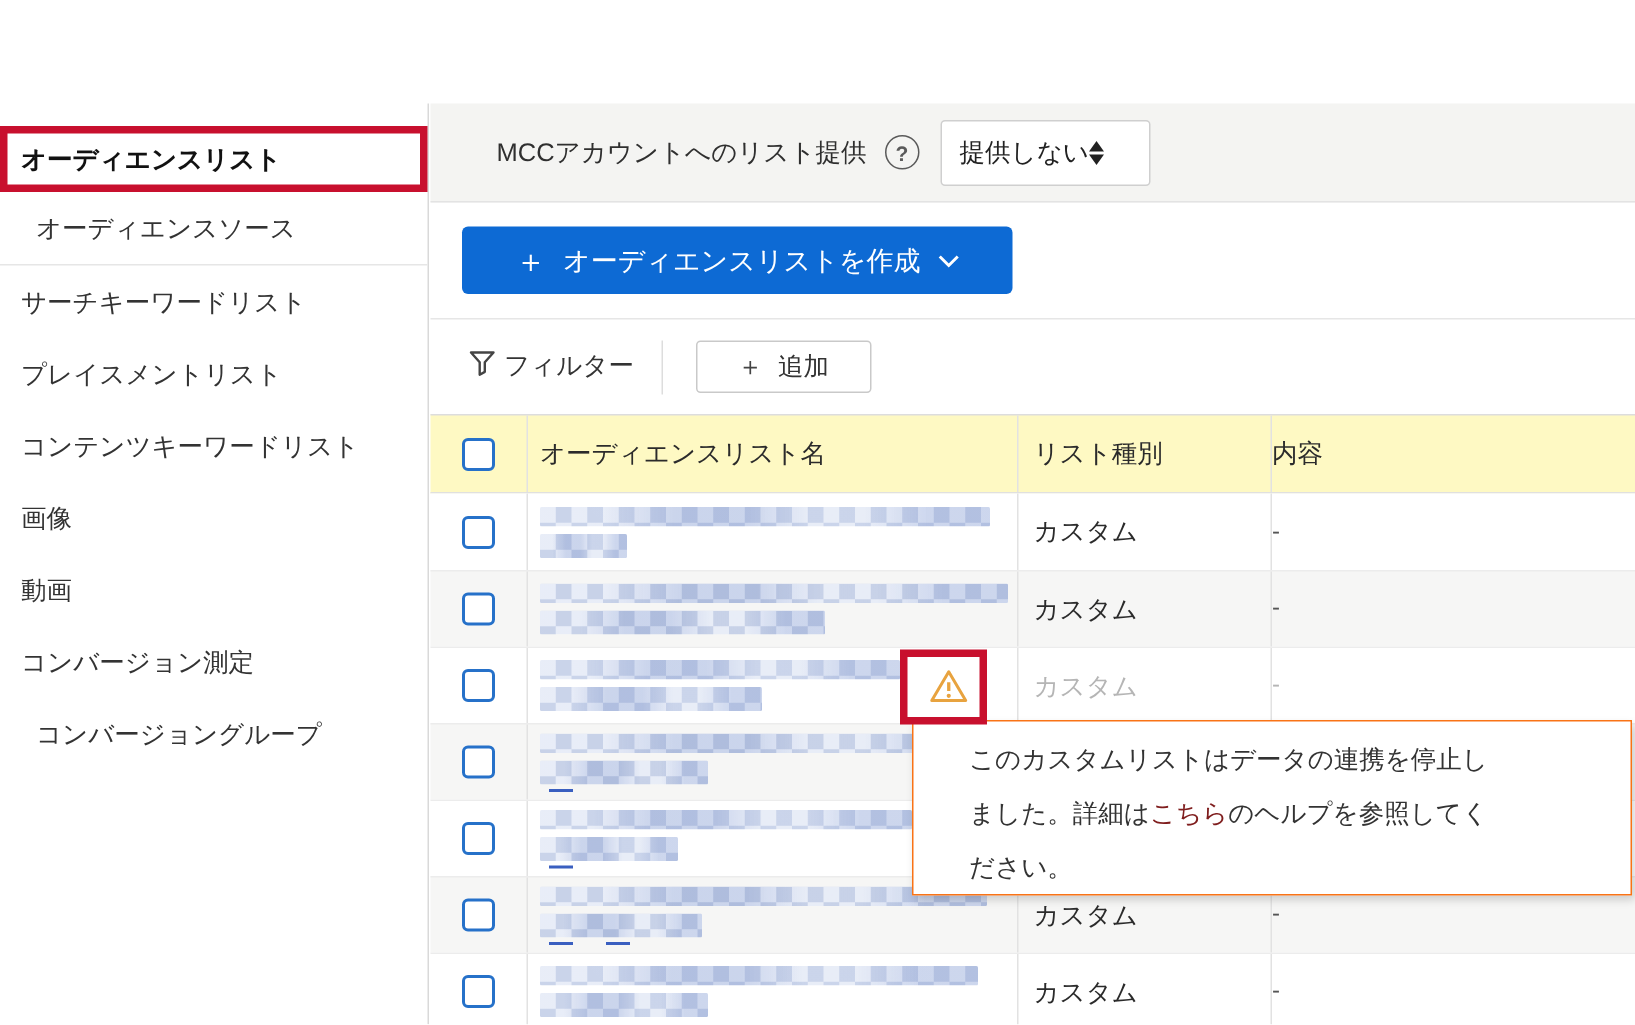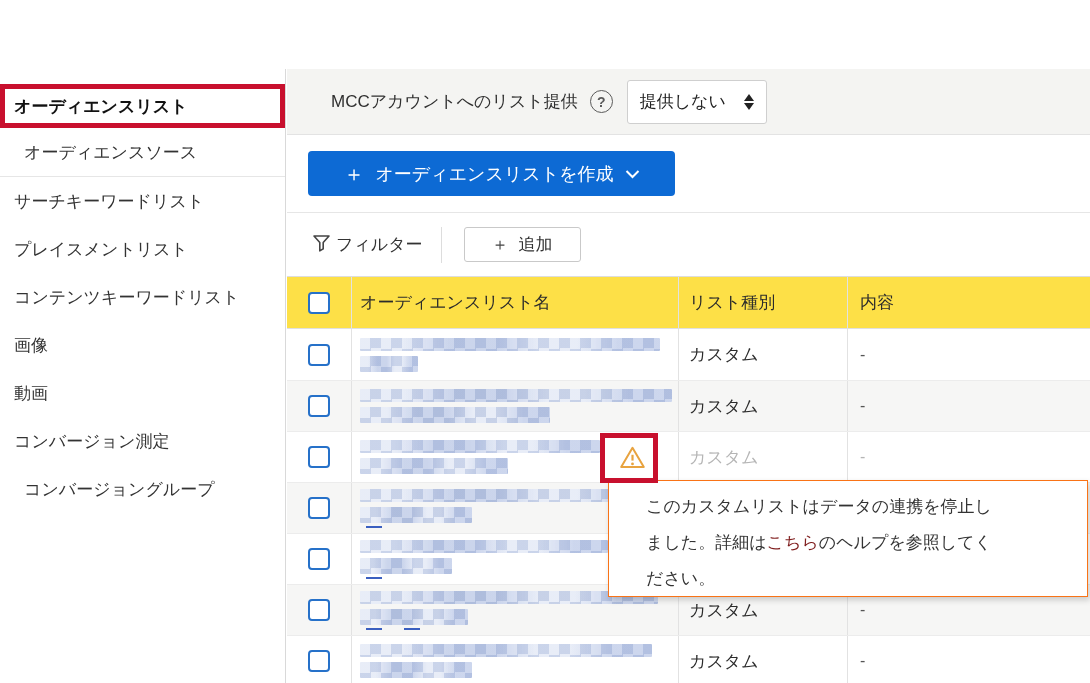--- a/index.html
+++ b/index.html
@@ -26,21 +26,21 @@
   .main { position:absolute; left:287px; top:69px; width:803px; height:590px; background:#fff; }
 
   .topstrip { position:absolute; left:0; top:0; width:803px; height:66px;
     background:#f4f4f2; border-bottom:1px solid #e3e3e3;
     display:flex; align-items:center; padding-left:44px; }
   .mcc-label { font-size:17px; color:#2f2f2f; }
   .help-icon { width:23px; height:23px; border:1.6px solid #5a5a5a; border-radius:50%;
     color:#5a5a5a; font-size:14px; font-weight:700; display:flex; align-items:center; justify-content:center;
     margin-left:12px; cursor:pointer; }
   .dropdown { margin-left:14px; width:140px; height:44px; background:#fff; border:1px solid #cfcfcf;
-    border-radius:3px; display:flex; align-items:center; justify-content:space-between;
+    border-radius:3px; display:flex; align-items:center; justify-content:flex-start;
     padding:0 12px; font-size:17px; color:#222; cursor:pointer; }
   .spinner { display:flex; flex-direction:column; align-items:center; }
   .arr-up { width:0; height:0; border-left:5px solid transparent; border-right:5px solid transparent;
     border-bottom:7px solid #222; margin-bottom:2px; }
   .arr-down { width:0; height:0; border-left:5px solid transparent; border-right:5px solid transparent;
     border-top:7px solid #222; }
 
   .create-btn { position:absolute; left:21px; top:82px; width:367px; height:45px;
     background:#0d6ad4; border:none; border-radius:4px; color:#fff;
     display:flex; align-items:center; justify-content:center; gap:11px;
@@ -53,30 +53,30 @@
   .filter-label { font-size:17px; color:#333; }
   .vdiv { width:1px; height:36px; background:#ddd; margin-left:18px; }
   .add-btn { margin-left:22px; width:117px; height:35px; background:#fff; border:1px solid #c9c9c9;
     border-radius:3px; display:flex; align-items:center; justify-content:center; gap:10px;
     font-size:17px; color:#333; font-family:inherit; cursor:pointer; }
   .add-plus { font-size:17px; color:#444; }
 
   
   .table { position:absolute; left:0; top:207px; width:803px; bottom:0; }
   .t-head { display:grid; grid-template-columns:64px 327px 169px 1fr; height:53px;
-    background:#fde047; border-top:1px solid #ddd; border-bottom:1px solid #e0e0e0; }
+    background:#fef9c3; border-top:1px solid #ddd; border-bottom:1px solid #e0e0e0; }
   .t-row { display:grid; grid-template-columns:64px 327px 169px 1fr; height:51px; background:#fff; }
   .t-row.alt { background:#f6f6f5; }
   .t-row + .t-row { border-top:1px solid #ececec; }
   .cell { display:flex; align-items:center; font-size:17px; color:#2b2b2b; }
   .cell.cb { justify-content:center; }
   .cell.c2, .cell.c3, .cell.c4 { border-left:1px solid #e2e2e2; }
   .cell.c2 { padding-left:8px; position:relative; }
   .cell.c3 { padding-left:10px; }
-  .cell.c4 { padding-left:12px; font-size:16px; color:#555; }
+  .cell.c4 { font-size:16px; color:#555; }
   .t-row .cell.c3.muted, .t-row .cell.c4.muted { color:#b5b5b5; }
   .checkbox { width:22px; height:22px; border:2px solid #2671c9; border-radius:4px; background:#fff; cursor:pointer; }
 
   .redact { display:flex; flex-direction:column; justify-content:center; }
   .px { background:
       repeating-conic-gradient(rgba(150,170,214,.50) 0% 25%, rgba(231,236,247,.95) 0% 50%) 0 0 / 21px 21px,
       linear-gradient(90deg, rgba(255,255,255,.55) 0 14%, rgba(183,197,229,.45) 30% 46%, rgba(255,255,255,.35) 60% 72%, rgba(196,208,235,.5) 86% 100%);
     background-blend-mode:multiply; border-radius:1px; }
   .px.l1 { height:13px; margin-bottom:5px; }
   .px.l2 { height:16px; }

